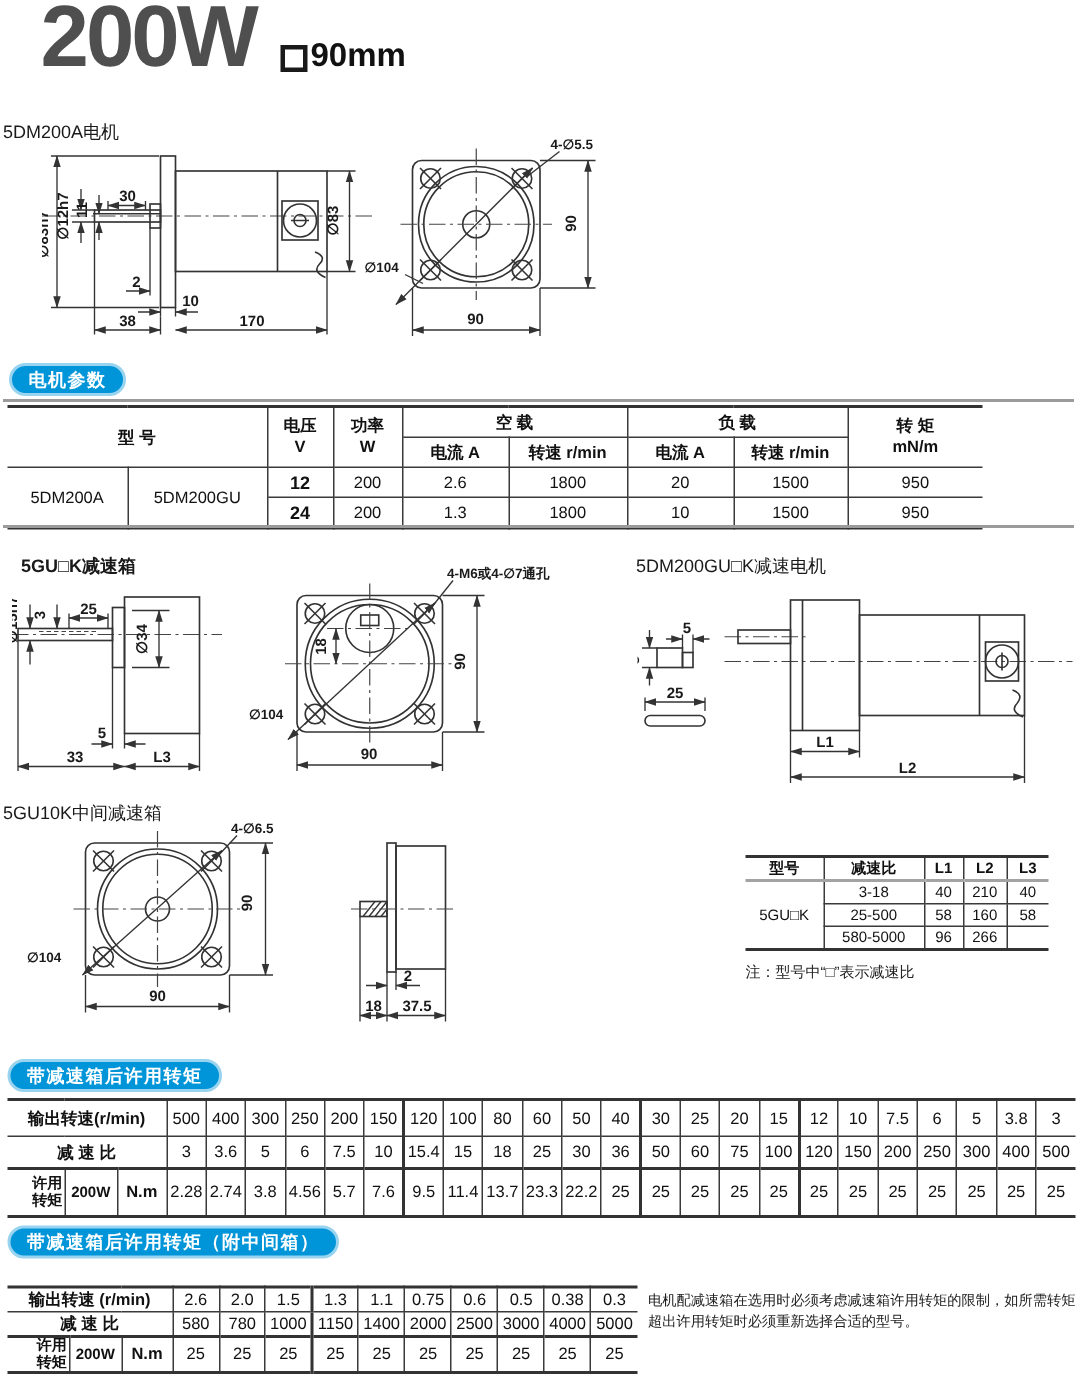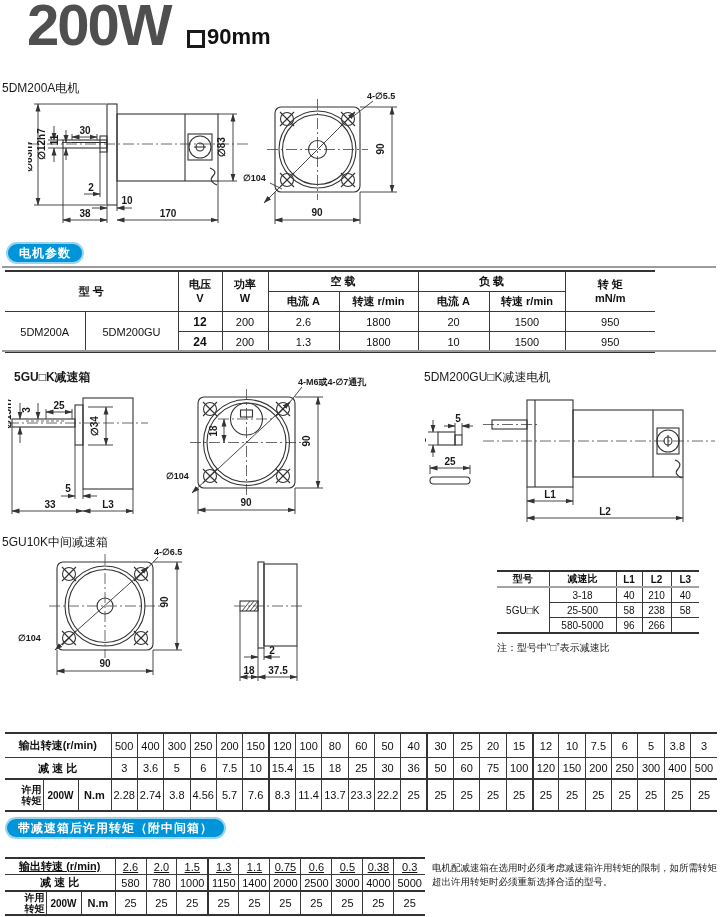--- a/index.html
+++ b/index.html
@@ -26,21 +26,21 @@
   #motor-table td{height:19px;}
   #motor-table tr.h td{height:19px;font-weight:700;}
   #motor-table td.volt{font-weight:700;font-size:12px;}
   #ratio-table{width:202px;}
   #ratio-table td{height:14px;font-size:10px;}
   #ratio-table tr.hd td{border-bottom:2px solid #a3a3a3;font-weight:700;}
   #t2{width:712px;} #t3{width:420px;}
   #t2 td:first-child,#t3 td:first-child{border-left:0;}
   #t2 td:last-child,#t3 td:last-child{border-right:0;}
   #t2 tr.r1 td{height:23px;} #t2 tr.r2 td{height:20px;} #t2 tr.r3 td{height:30px;}
-  #t3 tr.r1 td{height:15px;text-decoration:underline;} #t3 tr.r2 td{height:14px;} #t3 tr.r3 td{height:19px;}
+  #t3 tr.r1 td{height:15px;} #t3 tr.r2 td{height:14px;} #t3 tr.r3 td{height:19px;}
   tr.r3 td{border-top:2px solid #333 !important;}
   .gsep{border-left:2px solid #333 !important;}
   .tiny2 div{font-size:10px;line-height:1.1;font-weight:700;text-align:right;}
   .note{font-size:10px;color:#222;}
   .sidenote{font-size:9.5px;line-height:1.5;color:#222;}
   .sidenote p{margin:0 0 9px 0;}
   
   .ln{stroke:#333;stroke-width:1.1;fill:none;}
   .dim{stroke:#333;stroke-width:0.9;fill:none;}
   .cl{stroke:#444;stroke-width:0.8;fill:none;stroke-dasharray:11 3 2 3;}
@@ -454,33 +454,36 @@
     <tr>
       <td rowspan="3" class="nbl">5GU□K</td>
       <td>3-18</td>
       <td>40</td>
       <td>210</td>
       <td class="nbr">40</td>
     </tr>
     <tr>
       <td>25-500</td>
       <td>58</td>
-      <td>238</td>
+      <td>160</td>
       <td class="nbr">58</td>
     </tr>
     <tr>
       <td>580-5000</td>
       <td>96</td>
       <td>266</td>
       <td class="nbr"></td>
     </tr>
   </tbody>
     </table>
   <div class="abs note" style="left:497px;top:641px;text-align:right;">注：型号中“□”表示减速比</div>
 
+  <div class="abs badge" style="left:5px;top:706px;">
+    <span>带减速箱后许用转矩</span>
+  </div>
   <table id="t2" class="abs tbl" style="left:5px;top:732px;">
     <colgroup>
         <col style="width:38px">
         <col style="width:35px">
         <col style="width:33px">
       </colgroup>
     <tbody>
         <tr class="r1">
       <td colspan="3" class="lbl">输出转速(r/min)</td>
     <td>500</td>
@@ -539,21 +542,21 @@
         <div>转矩</div>
       </td>
       <td class="lbl" style="font-size:10px;">200W</td>
       <td class="lbl">N.m</td>
     <td>2.28</td>
           <td>2.74</td>
           <td>3.8</td>
           <td>4.56</td>
           <td>5.7</td>
           <td>7.6</td>
-          <td class="gsep">8.3</td>
+          <td class="gsep">9.5</td>
           <td>11.4</td>
           <td>13.7</td>
           <td>23.3</td>
           <td>22.2</td>
           <td>25</td>
           <td class="gsep">25</td>
           <td>25</td>
           <td>25</td>
           <td>25</td>
           <td class="gsep">25</td>

